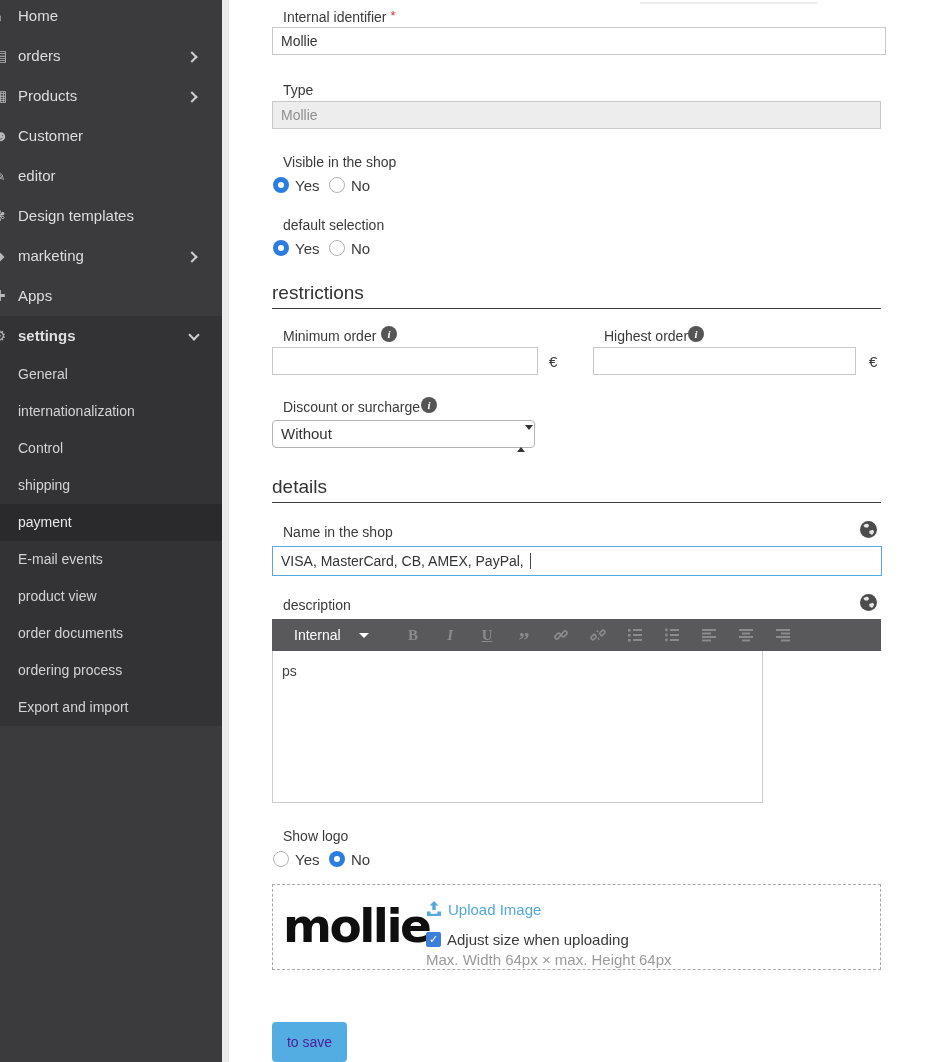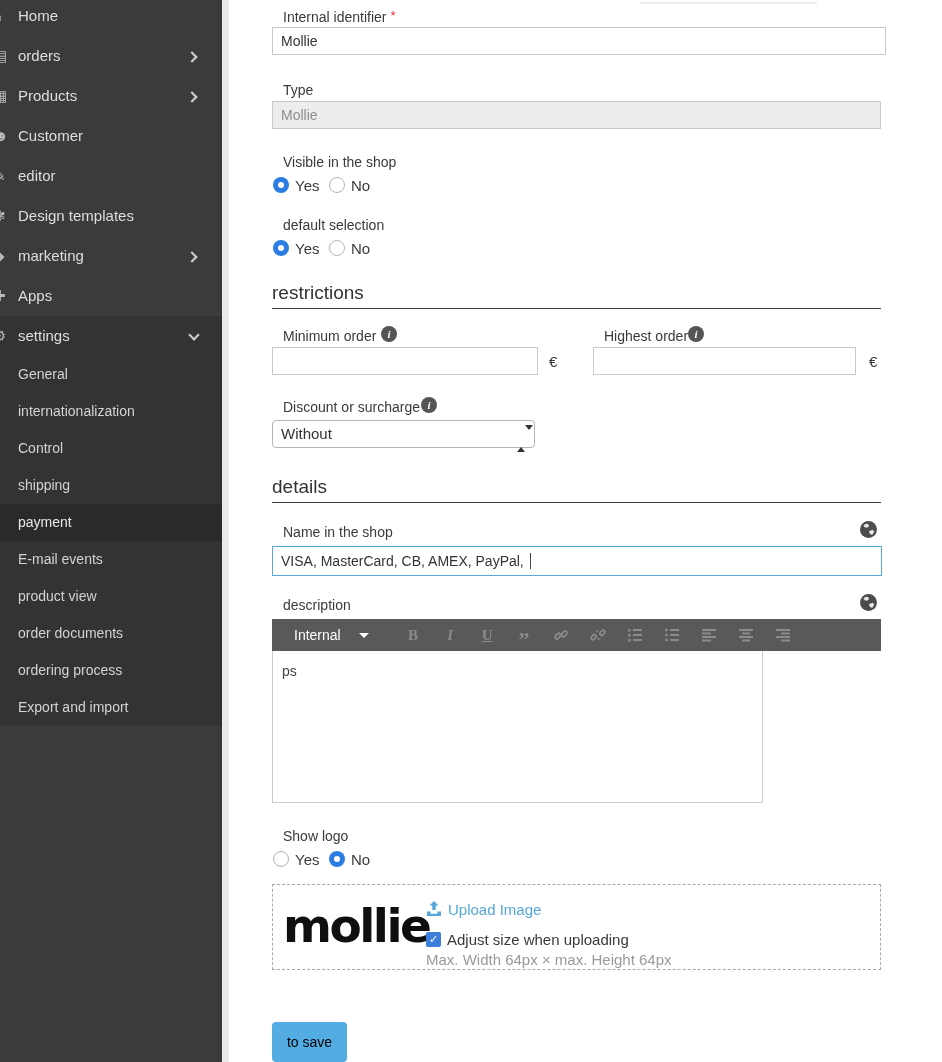--- a/index.html
+++ b/index.html
@@ -80,21 +80,21 @@
 
   .dashed-box { position:absolute; border:1px dashed #a9a9a9; background:#fff; }
   .mollie-logo { position:absolute; font-size:47px; font-weight:bold; color:#0f0f0f;
                  letter-spacing:-2.5px; font-family:"DejaVu Sans","Liberation Sans",sans-serif; }
   .upload-link { position:absolute; color:#54a8db; font-size:15px; cursor:pointer; }
   .checkbox { position:absolute; width:15px; height:15px; background:#3d7edb; border-radius:2px;
               color:#fff; font-size:11px; line-height:15px; text-align:center; cursor:pointer; }
   .cb-label { position:absolute; font-size:15px; color:#3a3a3a; }
   .hint { position:absolute; font-size:15px; color:#9a9a9a; }
 
-  .save-btn { position:absolute; background:#54ade2; color:#000000; border:none; border-radius:4px;
+  .save-btn { position:absolute; background:#54ade2; color:#4c1d95; border:none; border-radius:4px;
               font-size:14px; cursor:pointer; font-family:"Liberation Sans","DejaVu Sans",sans-serif; }
 </style>
 </head>
 <body>
 
 <div class="page">
 
   <nav class="sidebar">
     <div class="settings-section"></div>
 
@@ -126,21 +126,21 @@
     </div>
     <div class="side-item" style="top:236px">
       <span class="s-icon">◆</span>
       <span class="s-label">marketing</span>
       <span class="chev-right"></span>
     </div>
     <div class="side-item" style="top:276px">
       <span class="s-icon">✚</span>
       <span class="s-label">Apps</span>
     </div>
-    <div class="side-item" style="top:316px; background:#333335;">
+    <div class="side-item" style="top:316px; background:#333335;font-weight:bold;">
       <span class="s-icon">⚙</span>
       <span class="s-label">settings</span>
       <span class="chev-down"></span>
     </div>
 
     <div class="sub-item" style="top:356px">
       <span class="s-label">General</span>
     </div>
     <div class="sub-item" style="top:393px">
       <span class="s-label">internationalization</span>

